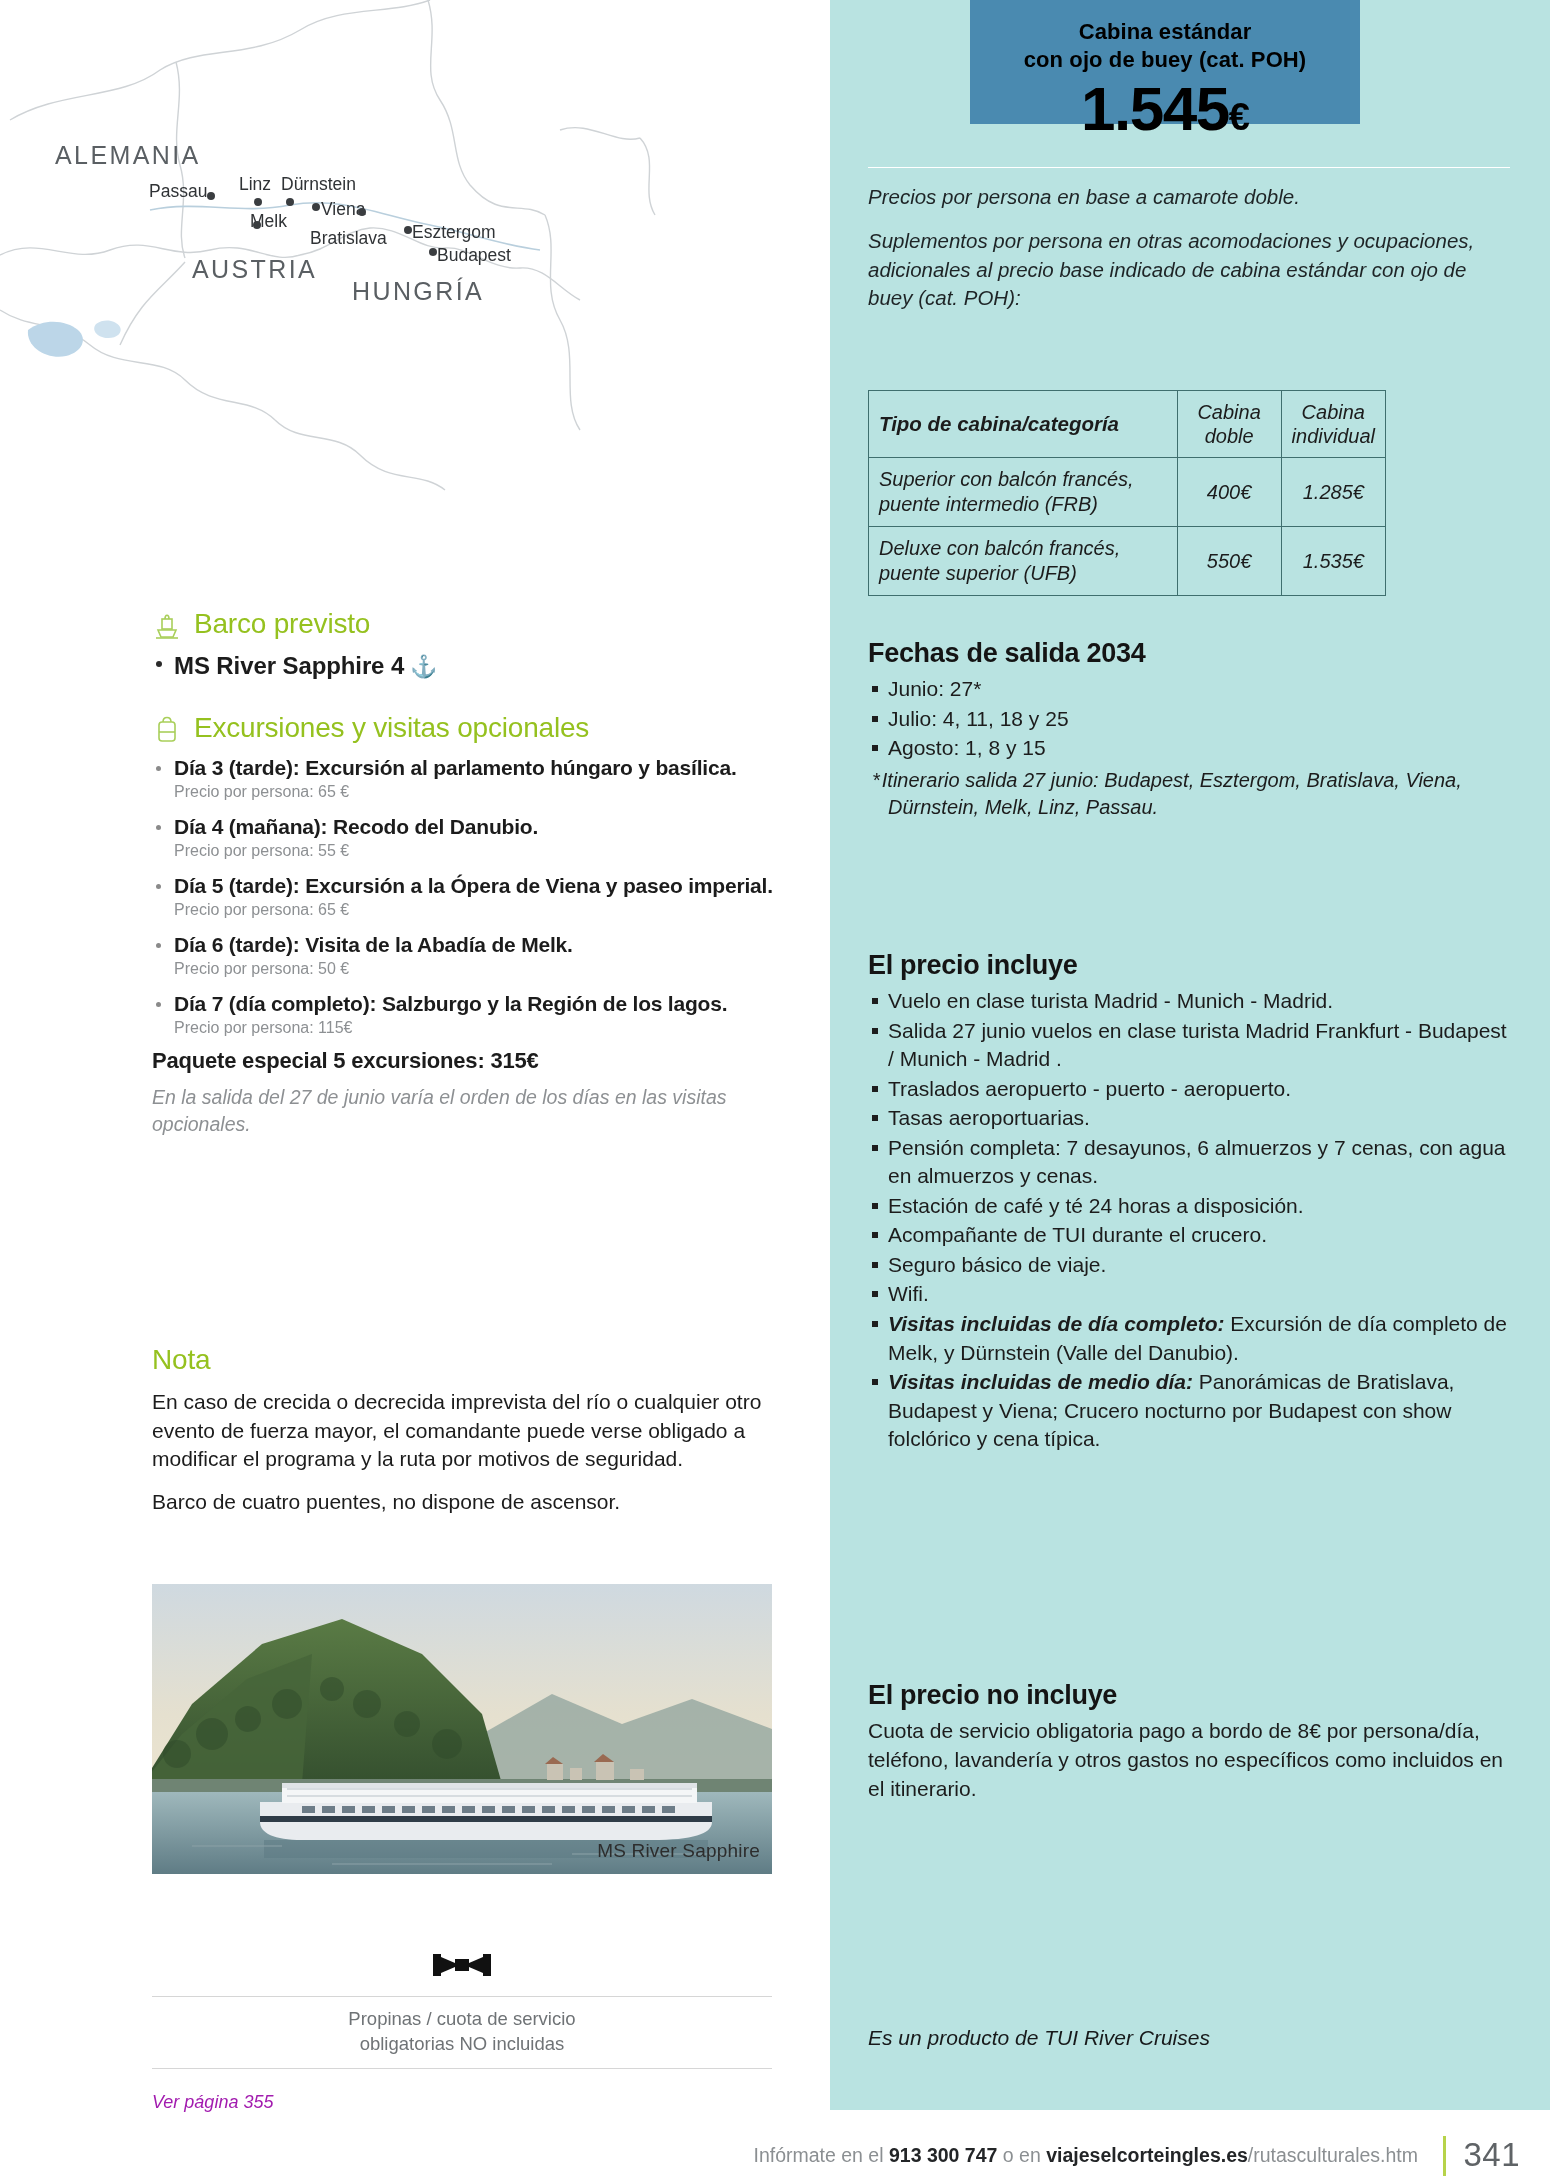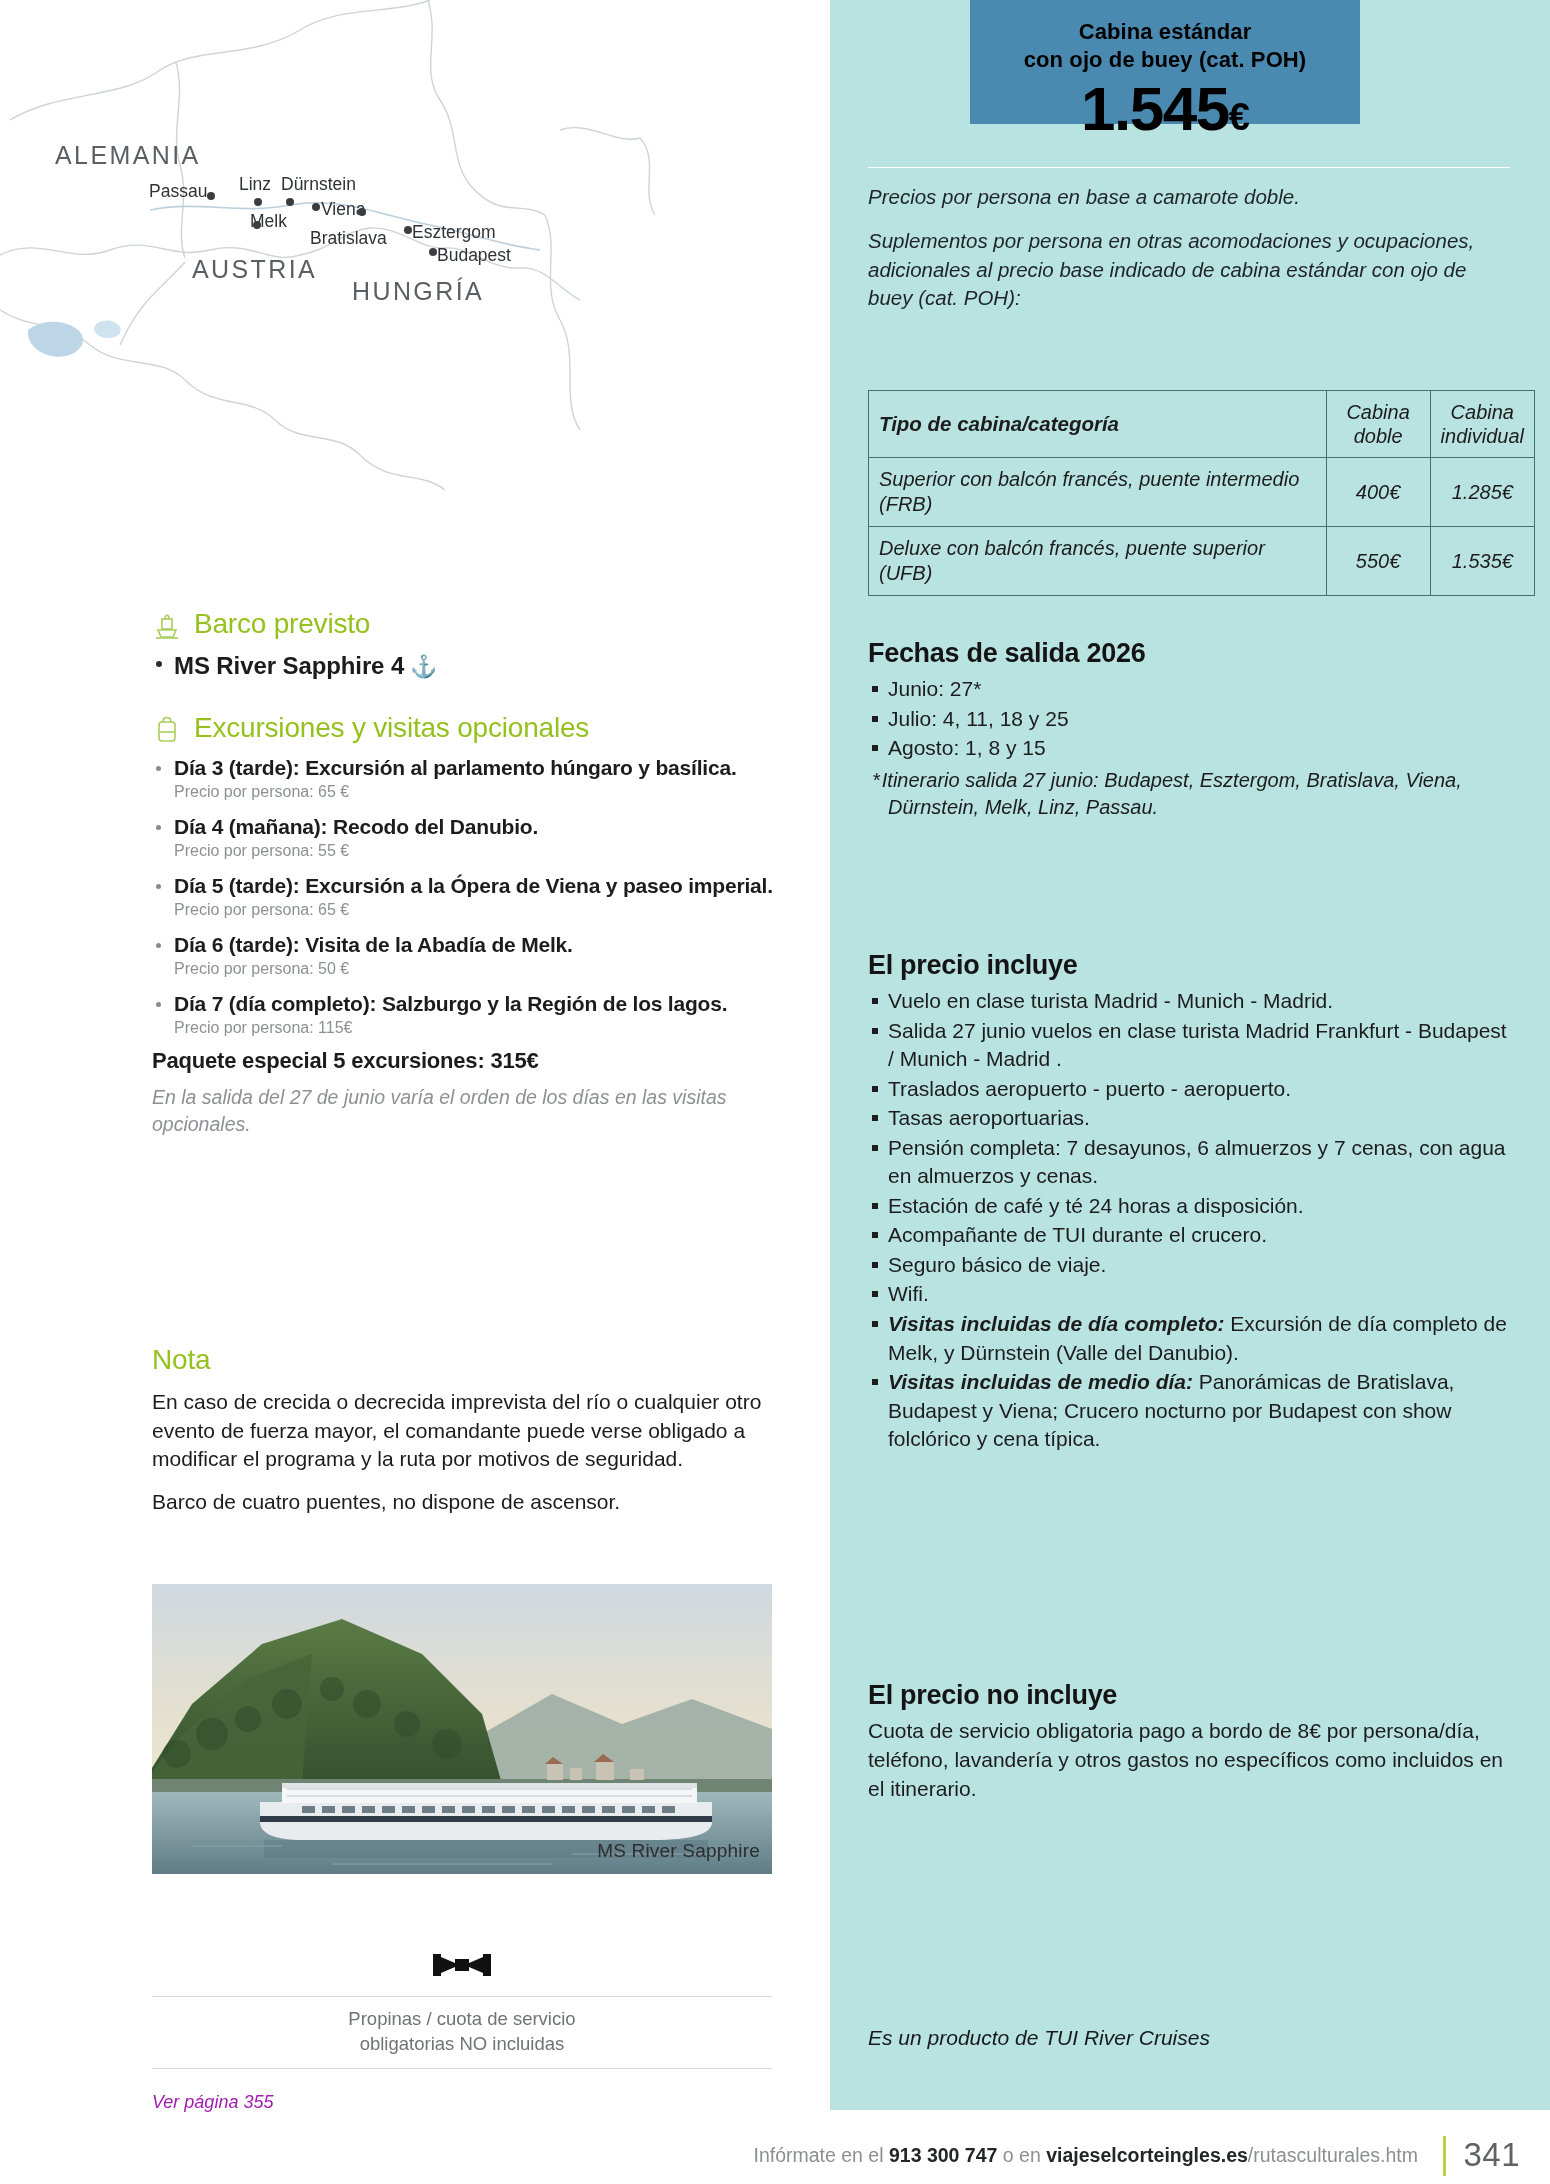--- a/index.html
+++ b/index.html
@@ -238,21 +238,21 @@
   .it-line {
     font-size: 20.5px;
     font-style: italic;
     line-height: 1.4;
     color: #1e2426;
   }
 
   
   table.supp {
     border-collapse: collapse;
-    width: 667px;
+    width: 518px;
     background: transparent;
   }
   table.supp th, table.supp td {
     border: 1px solid #3f6f6e;
     padding: 9px 10px;
     vertical-align: middle;
   }
   table.supp th.c1 {
     text-align: left;
     font-size: 20.5px;
@@ -617,21 +617,21 @@
         <tr>
           <td class="c1">Deluxe con balcón francés, puente superior (UFB)</td>
           <td class="num">550€</td>
           <td class="num">1.535€</td>
         </tr>
       </tbody>
     </table>
   </div>
 
   <div class="r-pad" style="top:638px">
-    <div class="r-h2">Fechas de salida 2026</div>
+    <div class="r-h2">Fechas de salida 2034</div>
     <ul class="r-bul">
       <li>Junio: 27*</li>
       <li>Julio: 4, 11, 18 y 25</li>
       <li>Agosto: 1, 8 y 15</li>
     </ul>
     <div class="foot-note" style="margin-top:4px;padding-left:20px;text-indent:-16px"><span class="star">*</span><span>Itinerario salida 27 junio: Budapest, Esztergom, Bratislava, Viena, Dürnstein, Melk, Linz, Passau.</span></div>
   </div>
 
   <div class="r-pad" style="top:950px">
     <div class="r-h2">El precio incluye</div>

